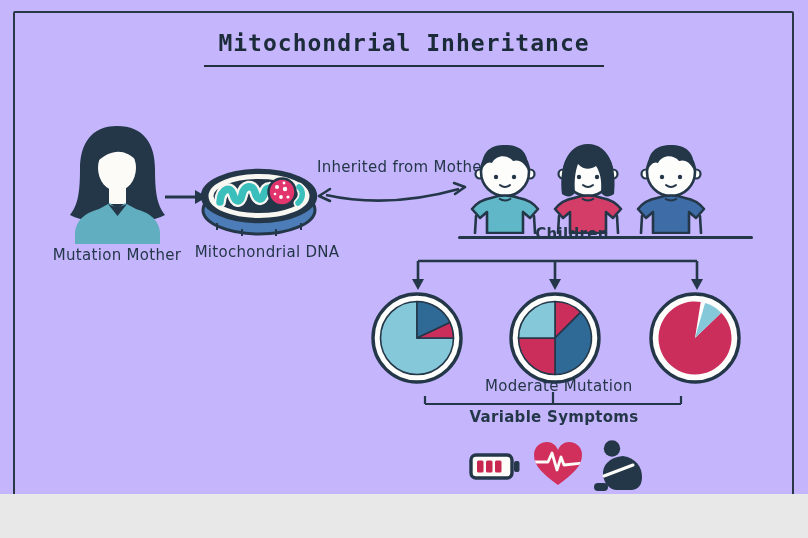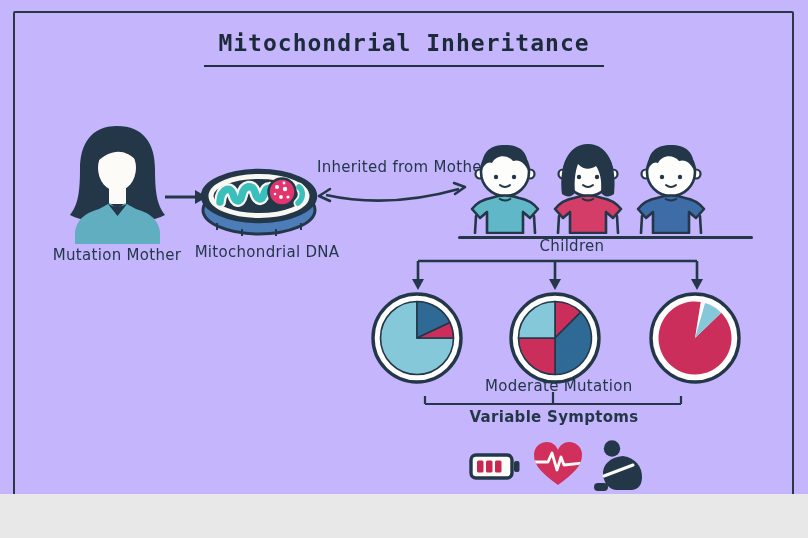--- a/index.html
+++ b/index.html
@@ -109,21 +109,21 @@
       <path d="M19,40 C18,21 28,15 42,15 C56,15 66,21 65,40 C61,33 57,29 50,31 C44,24 33,25 29,33 C25,31 21,35 19,40 Z" fill="#243749"></path>
       <circle cx="33" cy="47" r="2.2" fill="#243749"></circle>
       <circle cx="51" cy="47" r="2.2" fill="#243749"></circle>
       <path d="M37,55 Q42,59 47,55" fill="none" stroke="#243749" stroke-width="2" stroke-linecap="round"></path>
       <path d="M13,86 L12,103 M71,86 L72,103" fill="none" stroke="#243749" stroke-width="2.6" stroke-linecap="round"></path>
       <path d="M24,103 L24,82 L17,88 L9,79 Q16,70 28,68 Q42,63 56,68 Q68,70 75,79 L67,88 L60,82 L60,103 Z" fill="#3D6CA7" stroke="#243749" stroke-width="2.6" stroke-linejoin="round"></path>
       <path d="M36,68.5 Q42,72.5 48,68.5" fill="none" stroke="#243749" stroke-width="2"></path>
     </svg>
 
   <div class="hline" style="left:458px;top:236px;width:295px;height:3px;"></div>
-  <div class="label" style="left:492px;top:237px;width:160px;">Children</div>
+  <div class="label" style="left:492px;top:225px;width:160px;font-weight:bold;">Children</div>
 
   <svg class="abs" style="left:405px;top:258px;" width="305" height="34" viewBox="0 0 305 34">
     <path d="M13,3 H292 M13,3 V23 M150,3 V23 M292,3 V23" fill="none" stroke="#243749" stroke-width="2.6"></path>
     <path d="M13,32 L7,21 L19,21 Z" fill="#243749"></path>
     <path d="M150,32 L144,21 L156,21 Z" fill="#243749"></path>
     <path d="M292,32 L286,21 L298,21 Z" fill="#243749"></path>
   </svg>
 
   <svg class="abs" style="left:370px;top:291px;" width="94" height="94" viewBox="0 0 94 94">
       <circle cx="47" cy="47" r="44" fill="#FDFDFB" stroke="#243749" stroke-width="3.4"></circle>

